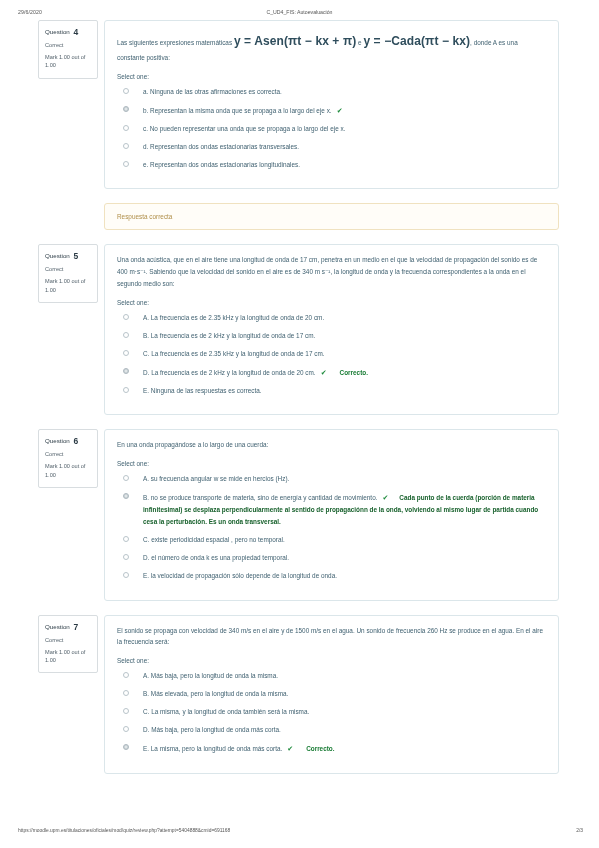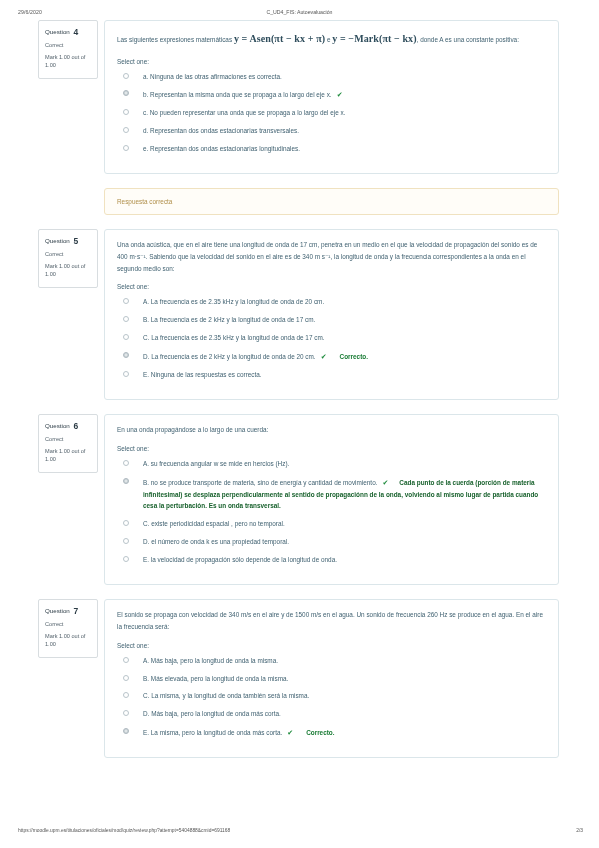--- a/index.html
+++ b/index.html
@@ -48,22 +48,22 @@
     border-radius:3px;
     background:#fff;
     padding:9px 12px 11px 12px;
     box-sizing:border-box;
     min-height:40px;
   }
   .qtext{
     font-size:6.4px;line-height:1.85;color:#3f6070;margin:0 0 9px 0;
   }
   .qtext .mathy{
-    font-family:Liberation Serif, serif;
-    font-weight:700;font-style:normal;font-size:10px;color:#2f4d5c;
+    font-family:Liberation Sans, sans-serif;
+    font-weight:700;font-style:normal;font-size:12px;color:#2f4d5c;
     letter-spacing:.1px;
   }
   .selectone{font-size:6.4px;color:#3f6070;margin:0 0 7px 0;}
 
   .answers{margin:0;padding:0;list-style:none;}
   .ansrow{
     display:flex;align-items:flex-start;
     margin:0 0 7px 0;
   }
   .radio{
@@ -112,21 +112,21 @@
 </div>
 
 <div class="content" id="quiz-body">
     <div class="qblock">
       <div class="qinfo">
         <div class="qnum">Question <b>4</b></div>
         <div class="qstate">Correct</div>
         <div class="qmark">Mark 1.00 out of 1.00</div>
       </div>
       <div class="qcontent">
-        <div class="qtext">Las siguientes expresiones matemáticas <span class="mathy">y = Asen(πt − kx + π)</span> e <span class="mathy">y = −Mark(πt − kx)</span><span>, donde A es una constante positiva:</span></div>
+        <div class="qtext">Las siguientes expresiones matemáticas <span class="mathy">y = Asen(πt − kx + π)</span> e <span class="mathy">y = −Cada(πt − kx)</span><span>, donde A es una constante positiva:</span></div>
         <div class="selectone">Select one:</div>
         <ul class="answers">
           <li class="ansrow">
             <span class="radio"></span>
             <span class="anslabel"><span>a. Ninguna de las otras afirmaciones es correcta.</span></span>
           </li>
           <li class="ansrow">
             <span class="radio checked"></span>
             <span class="anslabel"><span>b. Representan la misma onda que se propaga a lo largo del eje x.</span><span class="tick">✔</span></span>
           </li>

